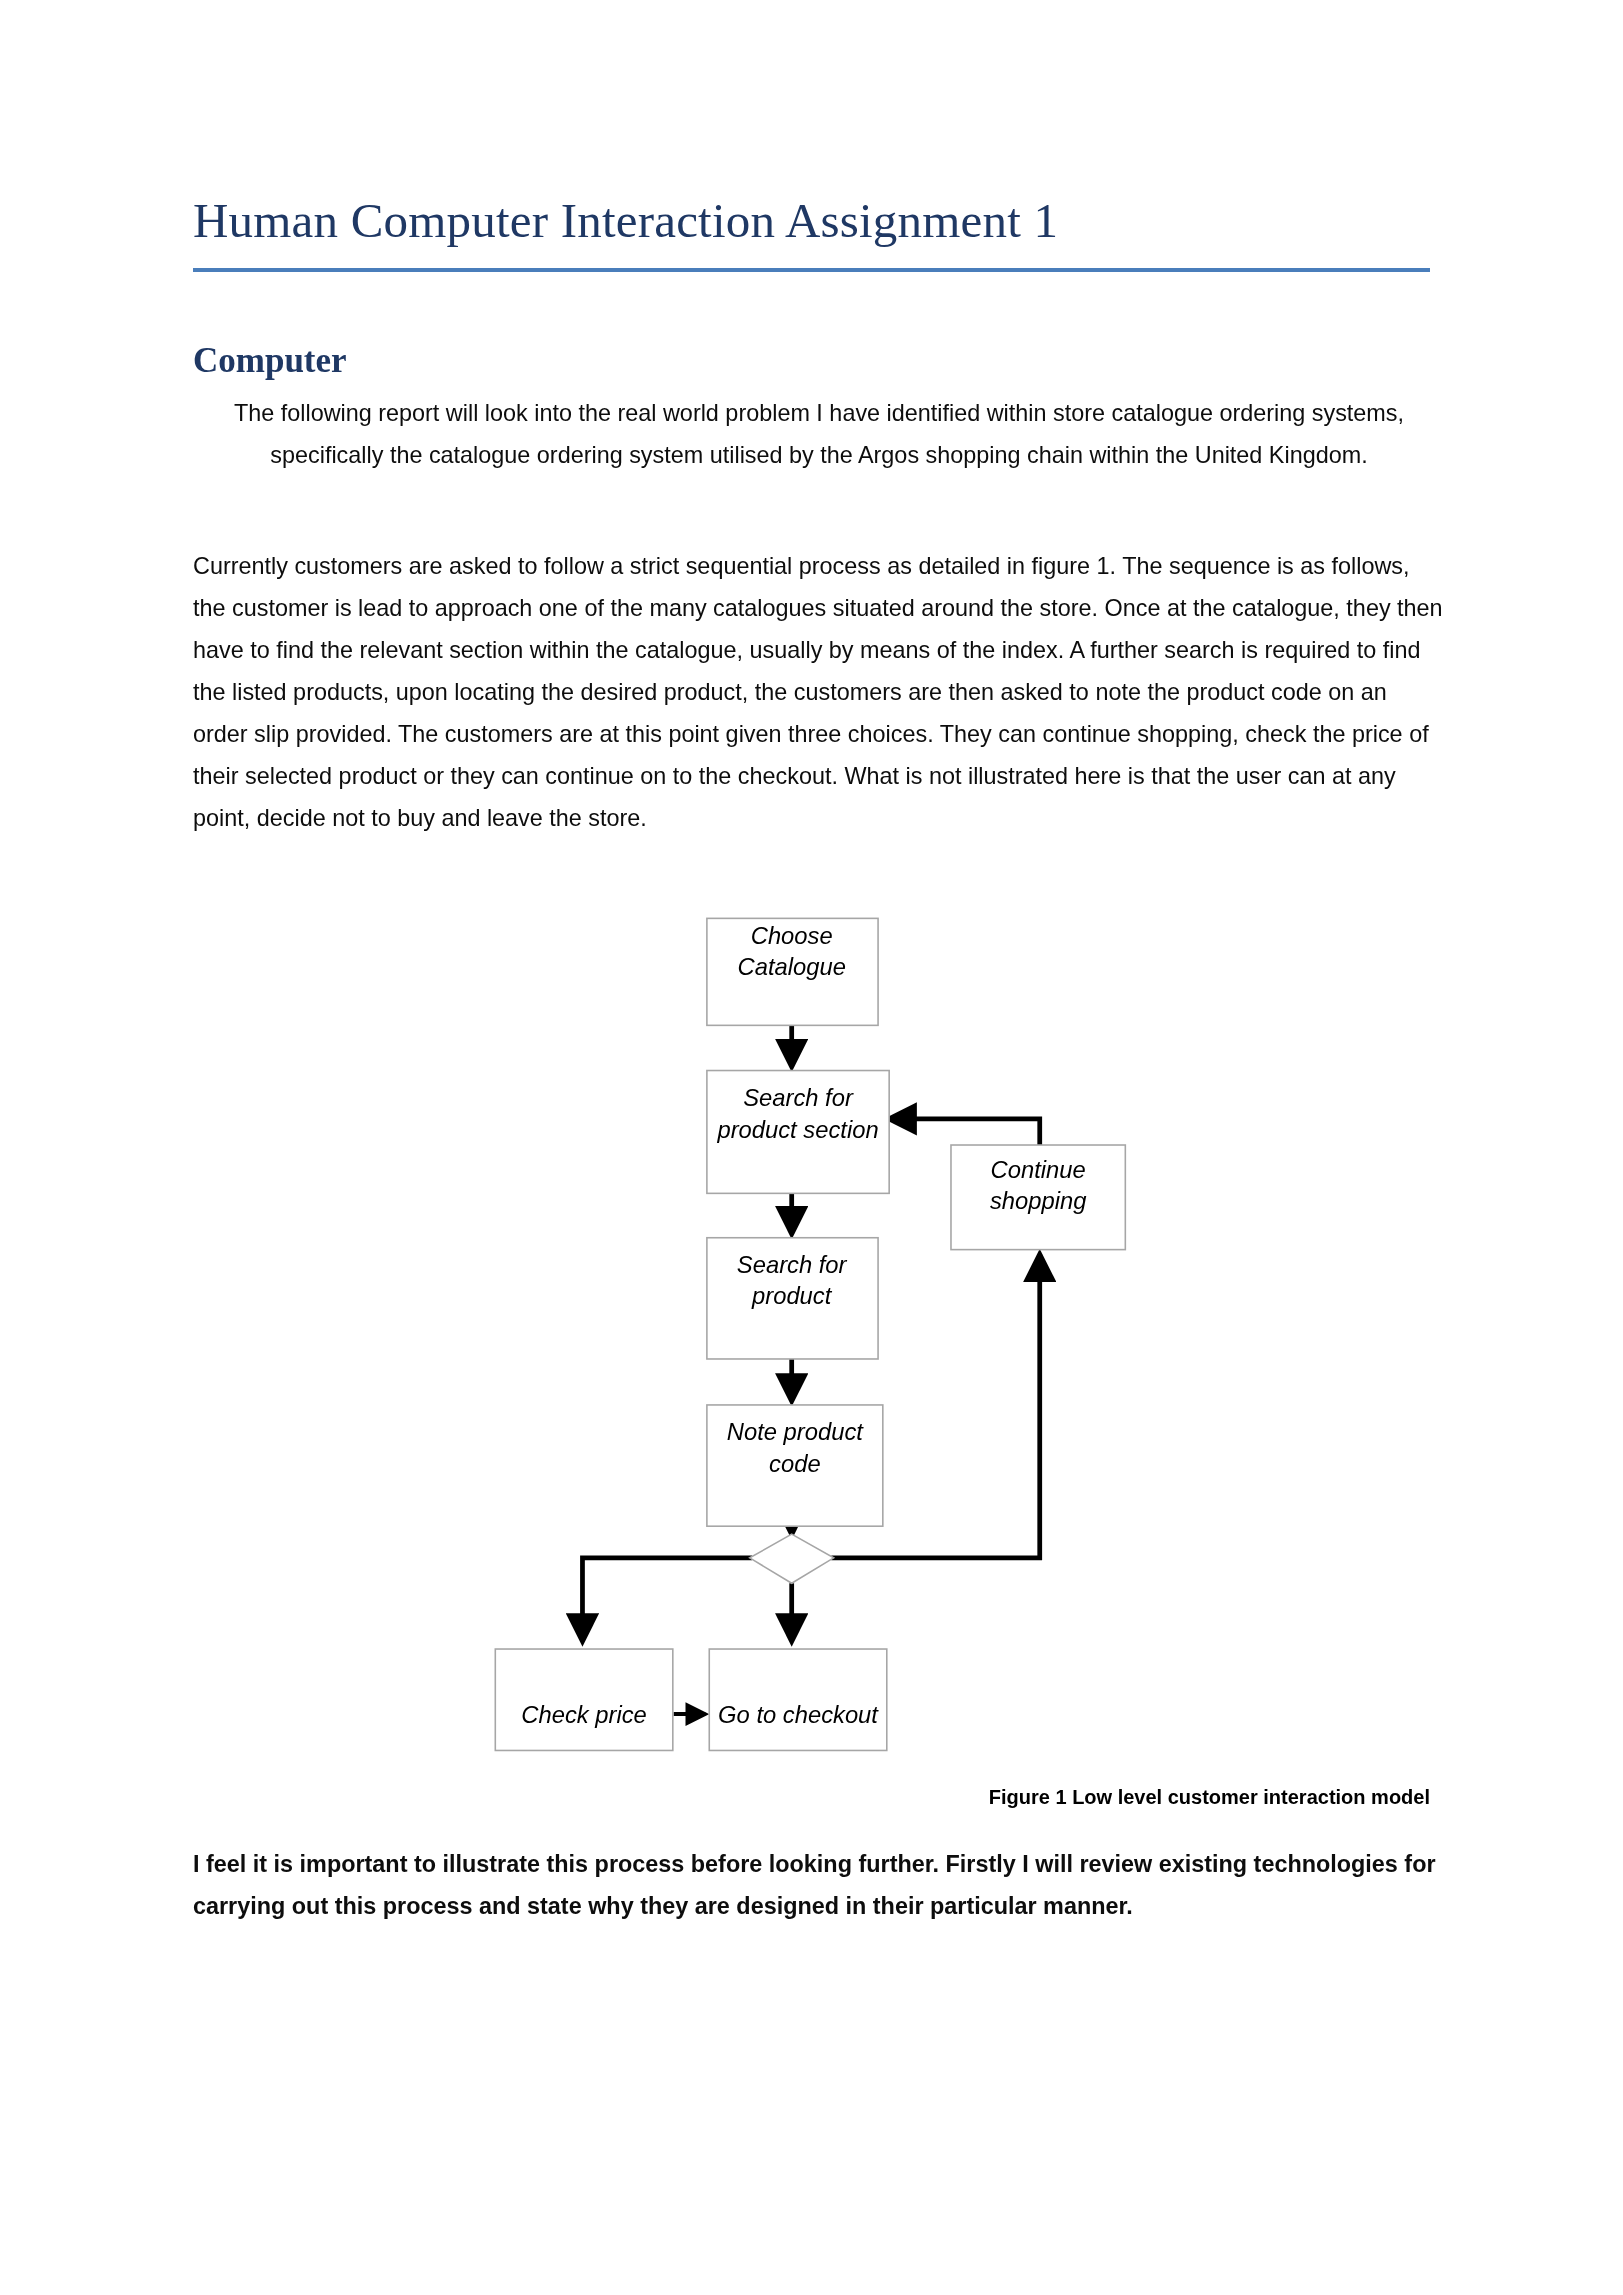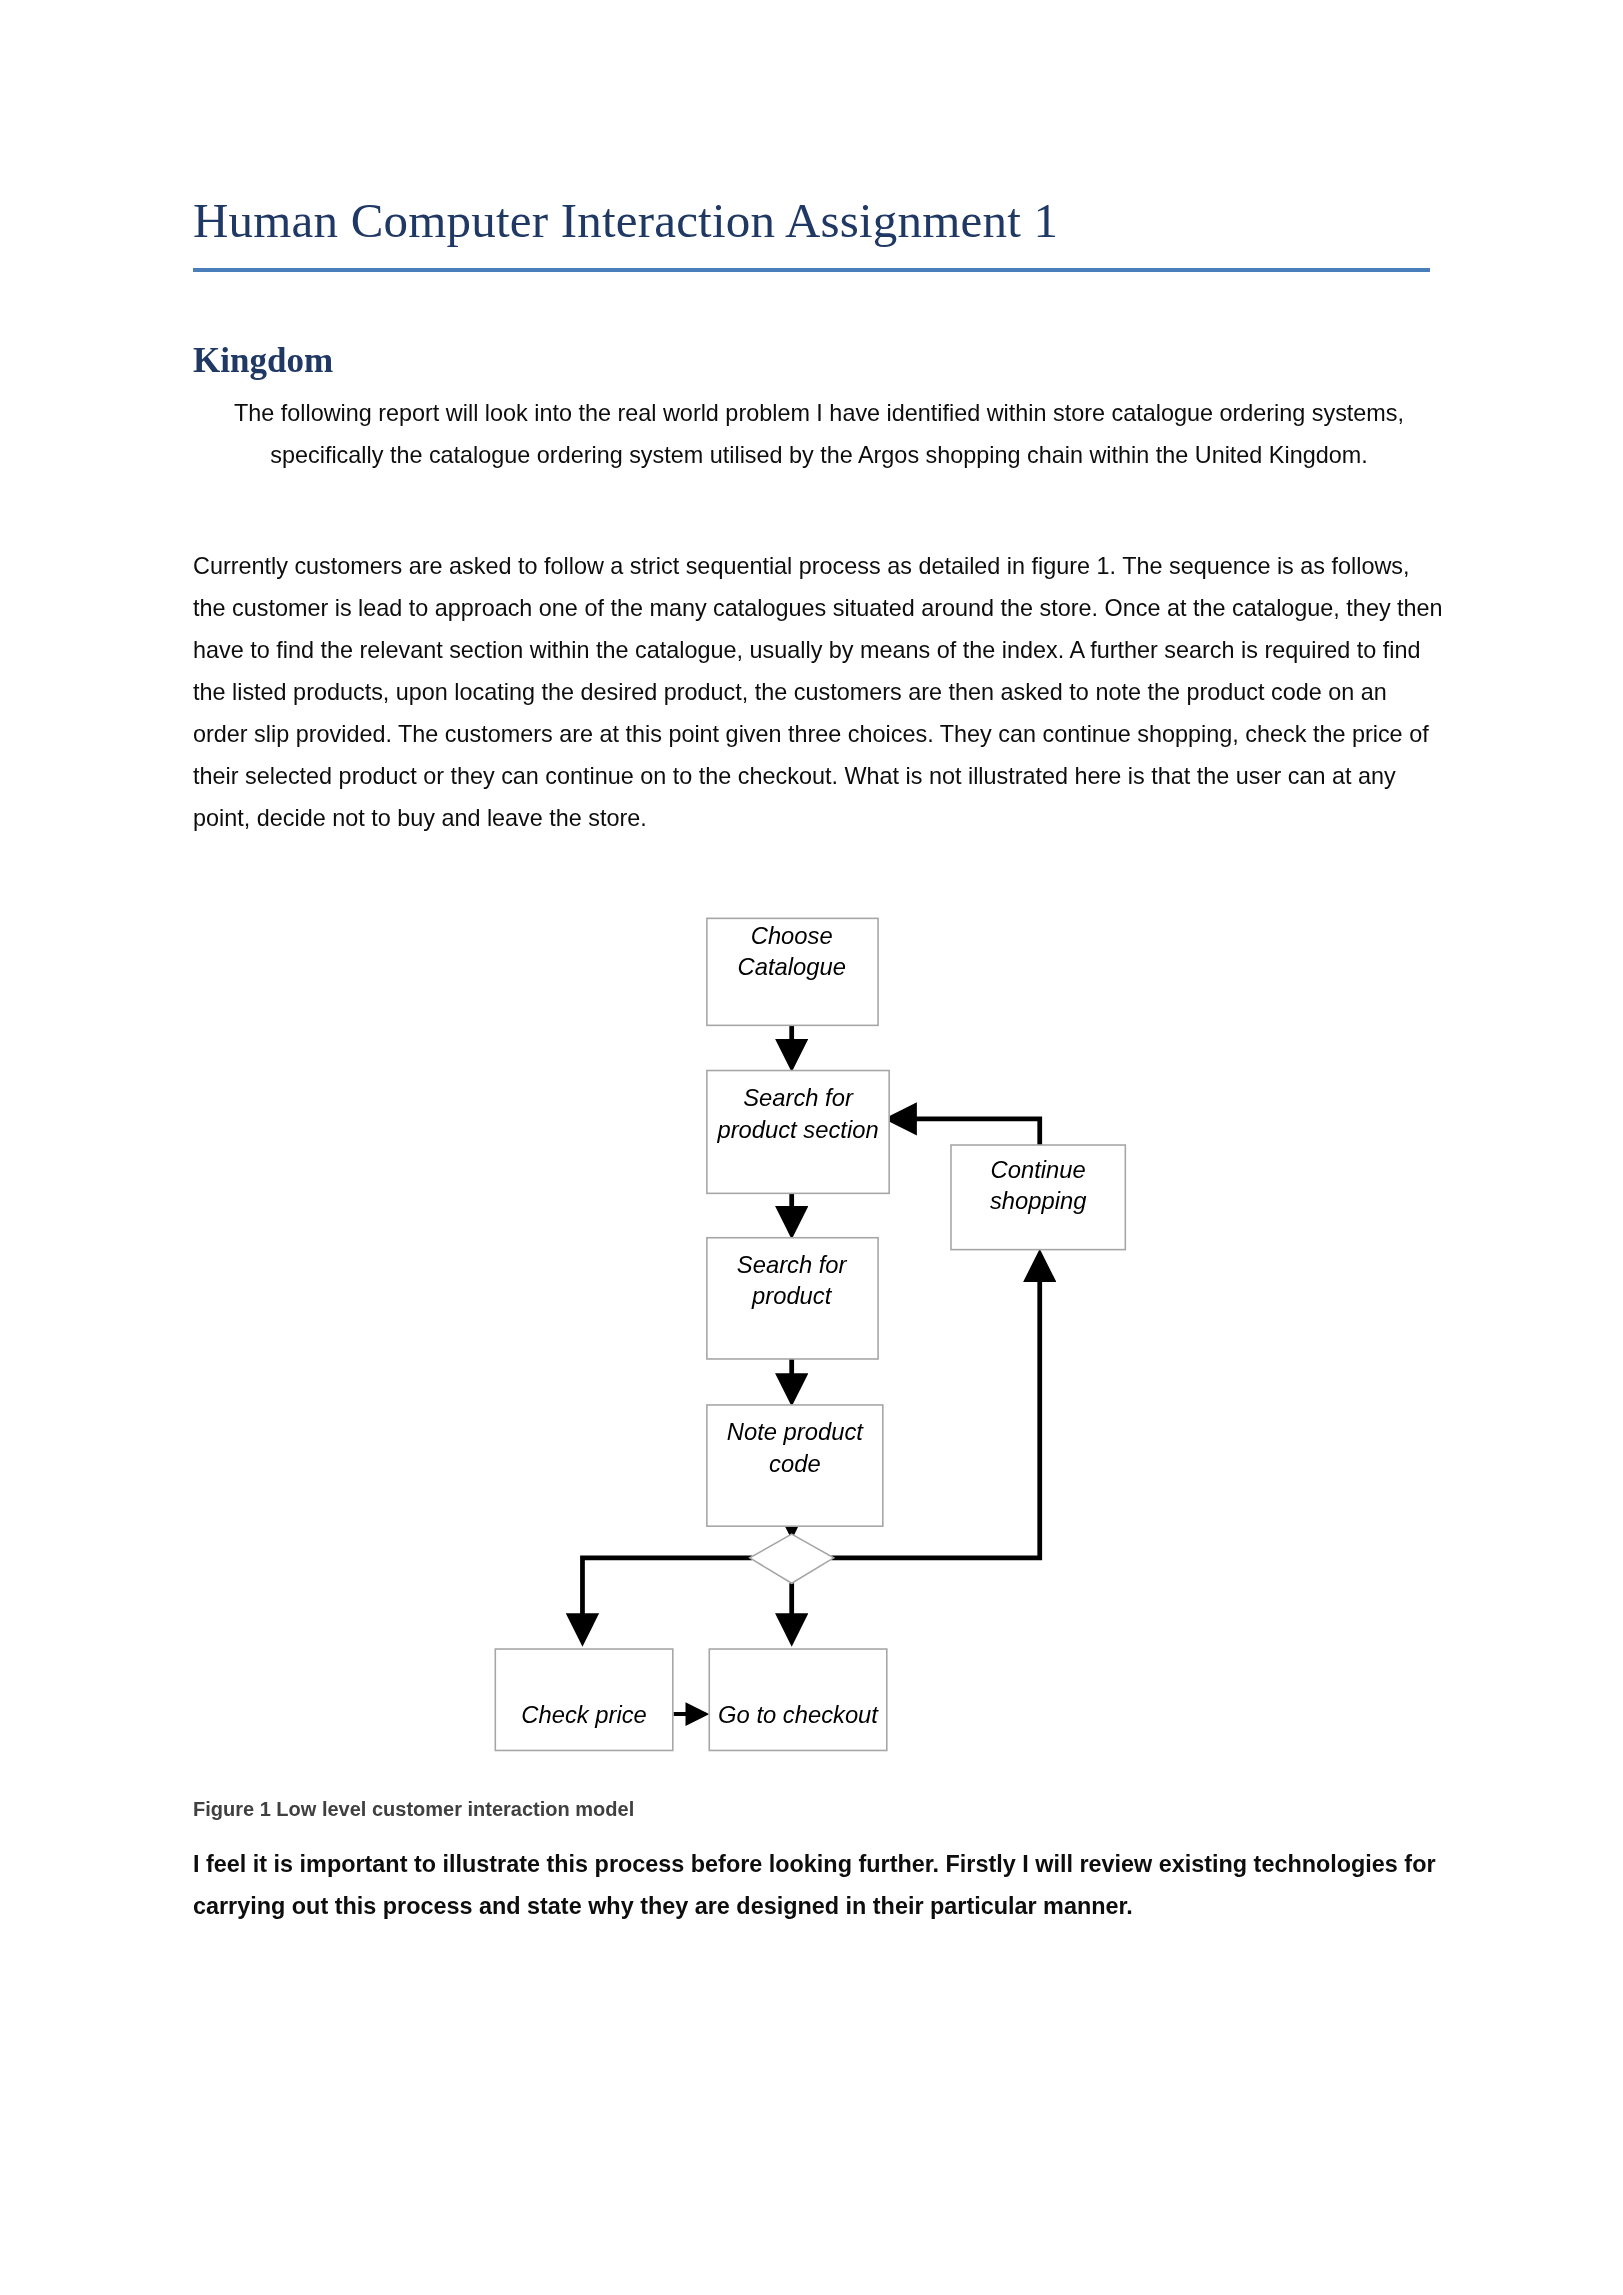--- a/index.html
+++ b/index.html
@@ -79,45 +79,44 @@
     height: 880px;
     font-style: italic;
   }
   .figure-svg { display: block; }
 
   .figure-caption {
     position: absolute;
     left: 193px;
     top: 1786px;
     width: 1237px;
-    text-align: left;
+    text-align: right;
     font-size: 20px;
     font-weight: bold;
-    color: #404040;
-    font-family: "Liberation Sans", sans-serif;
-    margin-top: 12px;
+    color: #000000;
+    font-family: "Liberation Sans", sans-serif;
   }
 
   .flow-label {
     font-family: "Liberation Sans", sans-serif;
     font-size: 30px;
     fill: #000000;
     text-anchor: middle;
   }
 </style>
 </head>
 <body>
 
 <div class="page">
 
   <div class="doc-title">Human Computer Interaction Assignment 1</div>
 
   <div class="title-rule"></div>
 
-  <div class="section-heading">Kingdom</div>
+  <div class="section-heading">Computer</div>
 
   <div class="body-text" id="para-1">The following report will look into the real world problem I have identified within store catalogue ordering systems, specifically the catalogue ordering system utilised by the Argos shopping chain within the United Kingdom.</div>
 
   <div class="body-text" id="para-2"><span>Currently customers are asked to follow a strict sequential process as detailed in </span><b>figure 1.</b><span> The sequence is as follows, the customer is lead to approach one of the many catalogues situated around the store. Once at the catalogue, they then have to find the relevant section within the catalogue, usually by means of the index. A further search is required to find the listed products, upon locating the desired product, the customers are then asked to note the product code on an order slip provided.  The customers are at this point given three choices. They can continue shopping, check the price of their selected product or they can continue on to the checkout. What is not illustrated here is that the user can at any point, decide not to buy and leave the store.</span></div>
 
   <div class="figure-wrap">
     <svg class="figure-svg" width="1623" height="880" viewBox="0 0 2048 1110" xmlns="http://www.w3.org/2000/svg">
 
       <defs>
         <marker id="arrow" viewBox="0 0 12 12" refX="10" refY="6" markerWidth="7" markerHeight="7" orient="auto-start-reverse">

